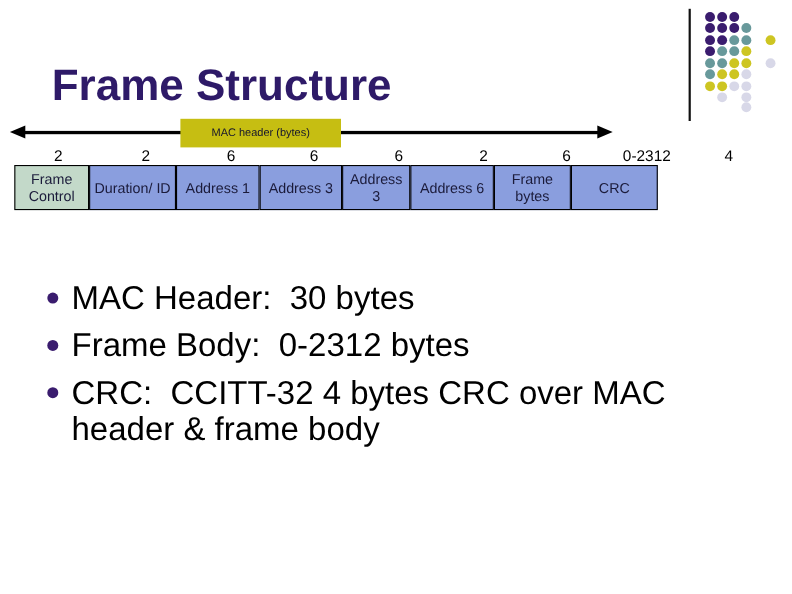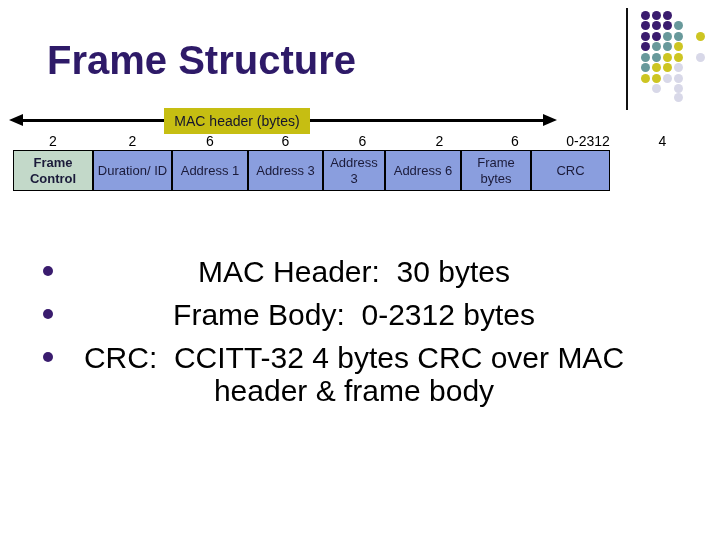--- a/index.html
+++ b/index.html
@@ -3,55 +3,55 @@
 <meta charset="utf-8">
 <style>
   html,body{margin:0;padding:0;}
   body{
     width:720px;height:540px;position:relative;overflow:hidden;
     background:#ffffff;
     font-family:"Liberation Sans", sans-serif;
   }
   
   .slide-title{
-    position:absolute;left:47px;top:38px;
+    position:absolute;left:47px;top:56px;
     font-size:40px;font-weight:bold;color:#2e1a68;
     letter-spacing:0px;white-space:nowrap;
   }
   
   .vrule{position:absolute;left:626px;top:8px;width:2px;height:102px;background:#111;}
   .dot{position:absolute;width:9px;height:9px;border-radius:50%;}
   
   .arrow-line{position:absolute;left:17px;top:119px;width:532px;height:3px;background:#000;}
   .arrowhead{position:absolute;width:0;height:0;border-top:6px solid transparent;border-bottom:6px solid transparent;}
   .arrowhead.left{left:9px;top:114px;border-right:14px solid #000;}
   .arrowhead.right{left:543px;top:114px;border-left:14px solid #000;}
   .mac-label{
     position:absolute;left:164px;top:108px;width:146px;height:26px;
-    background:#c6be12;color:#14142e;font-size:14px;
+    background:#c6be12;color:#14142e;font-size:10px;
     display:flex;align-items:center;justify-content:center;z-index:2;white-space:nowrap;
   }
   .cols{position:absolute;left:13px;top:133px;display:flex;}
   .cols.sizes{top:132px;height:18px;}
   .cols.fields{top:150px;height:41px;}
   .size-cell{
     box-sizing:border-box;flex:0 0 auto;display:flex;align-items:center;justify-content:center;
     font-size:14px;color:#000;height:18px;
   }
   .field-cell{
     box-sizing:border-box;flex:0 0 auto;display:flex;align-items:center;justify-content:center;
     border:1px solid #000;background:#8a9ede;color:#1b1b3a;
     font-size:13px;line-height:16px;text-align:center;height:41px;padding:1px 2px;
   }
   .field-cell.highlight{background:#c3d9c9;}
   
   .bullets{position:absolute;left:65px;top:255px;width:578px;margin:0;padding:0;list-style:none;}
   .bullets li{
     position:relative;font-size:30px;line-height:33px;color:#000;
-    margin:0 0 10px 0;white-space:pre-wrap;text-align:center;
+    margin:0 0 10px 0;white-space:pre-wrap;
   }
   .bullets li .bullet-dot{
     position:absolute;left:-22px;top:11px;width:10px;height:10px;border-radius:50%;
     background:#3a1c6e;
   }
 </style>
 </head>
 <body>
 
 <div class="slide-title">Frame Structure</div>
@@ -102,21 +102,21 @@
       <div class="size-cell" style="width: 79px;">2</div>
       <div class="size-cell" style="width: 76px;">6</div>
       <div class="size-cell" style="width: 75px;">6</div>
       <div class="size-cell" style="width: 79px;">6</div>
       <div class="size-cell" style="width: 75px;">2</div>
       <div class="size-cell" style="width: 76px;">6</div>
       <div class="size-cell" style="width: 70px;">0-2312</div>
       <div class="size-cell" style="width: 79px;">4</div>
     </div>
   <div class="cols fields" id="field-row">
-      <div class="field-cell highlight" style="width: 80px; font-weight: bold;">Frame Control</div>
+      <div class="field-cell highlight" style="width: 68px;">Frame Control</div>
       <div class="field-cell" style="width: 79px;">Duration/ ID</div>
       <div class="field-cell" style="width: 76px;">Address 1</div>
       <div class="field-cell" style="width: 75px;">Address 3</div>
       <div class="field-cell" style="width: 62px;">Address 3</div>
       <div class="field-cell" style="width: 76px;">Address 6</div>
       <div class="field-cell" style="width: 70px;">Frame bytes</div>
       <div class="field-cell" style="width: 79px;">CRC</div>
     </div>
 </div>
 

